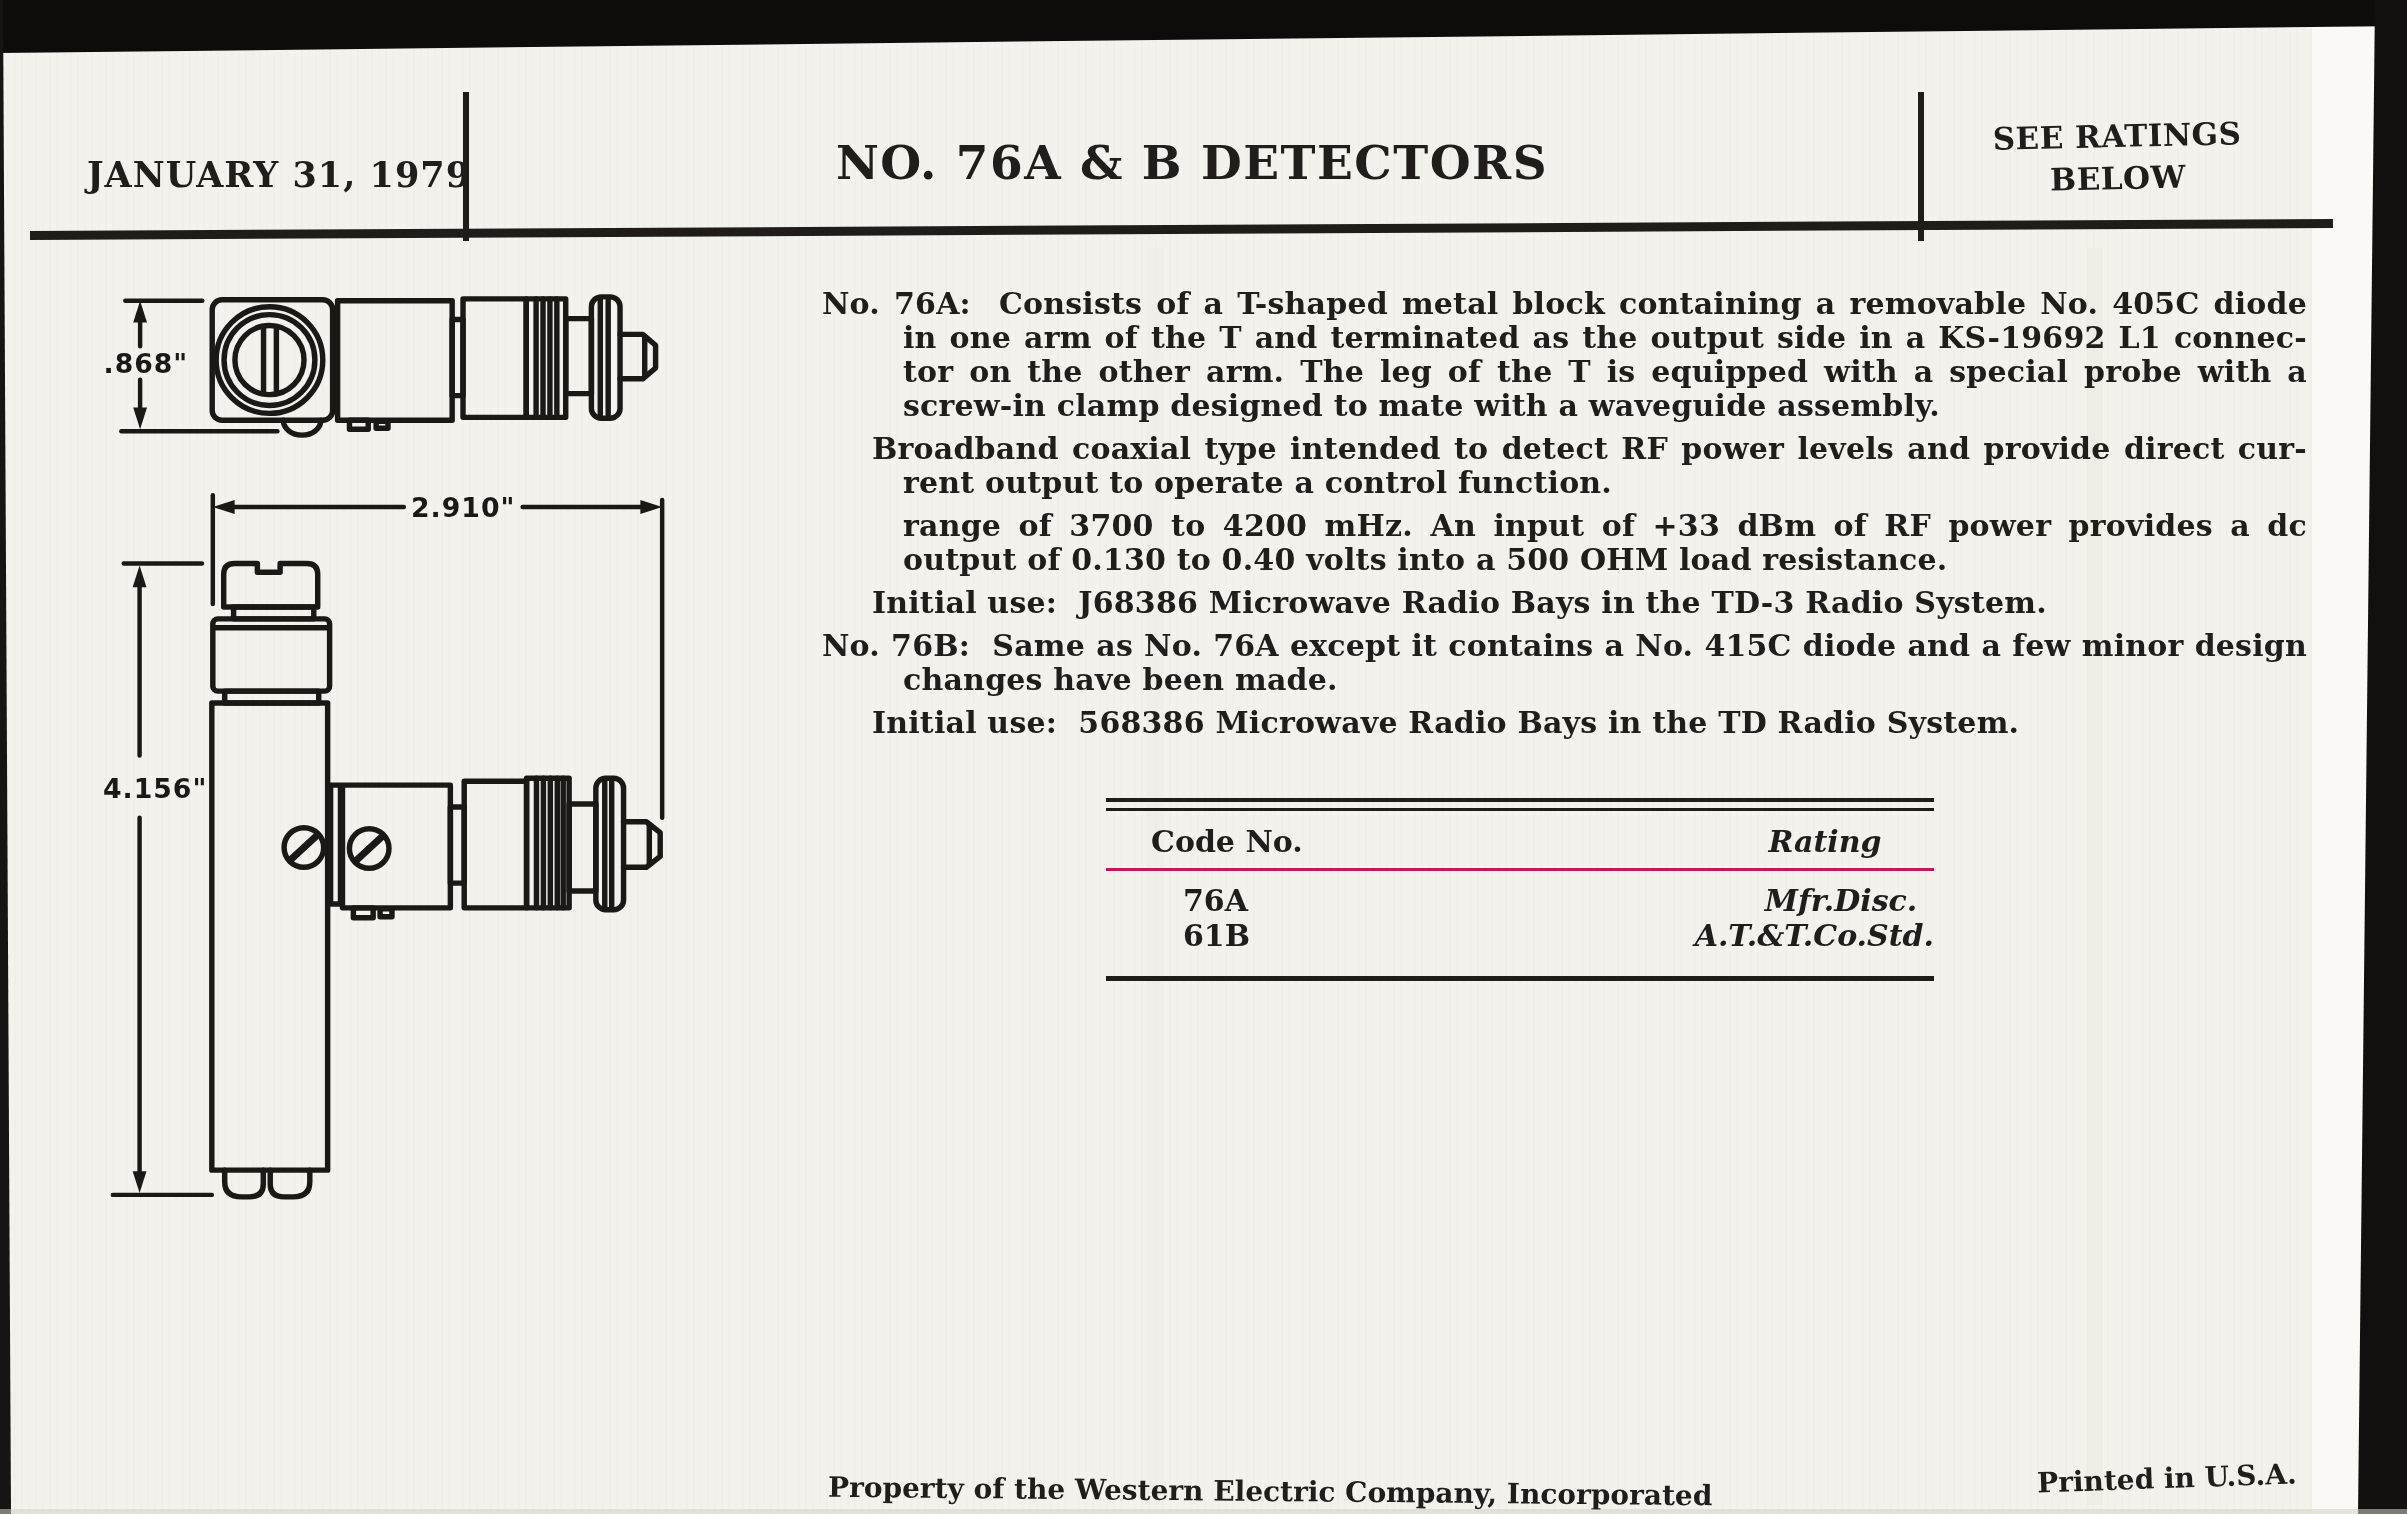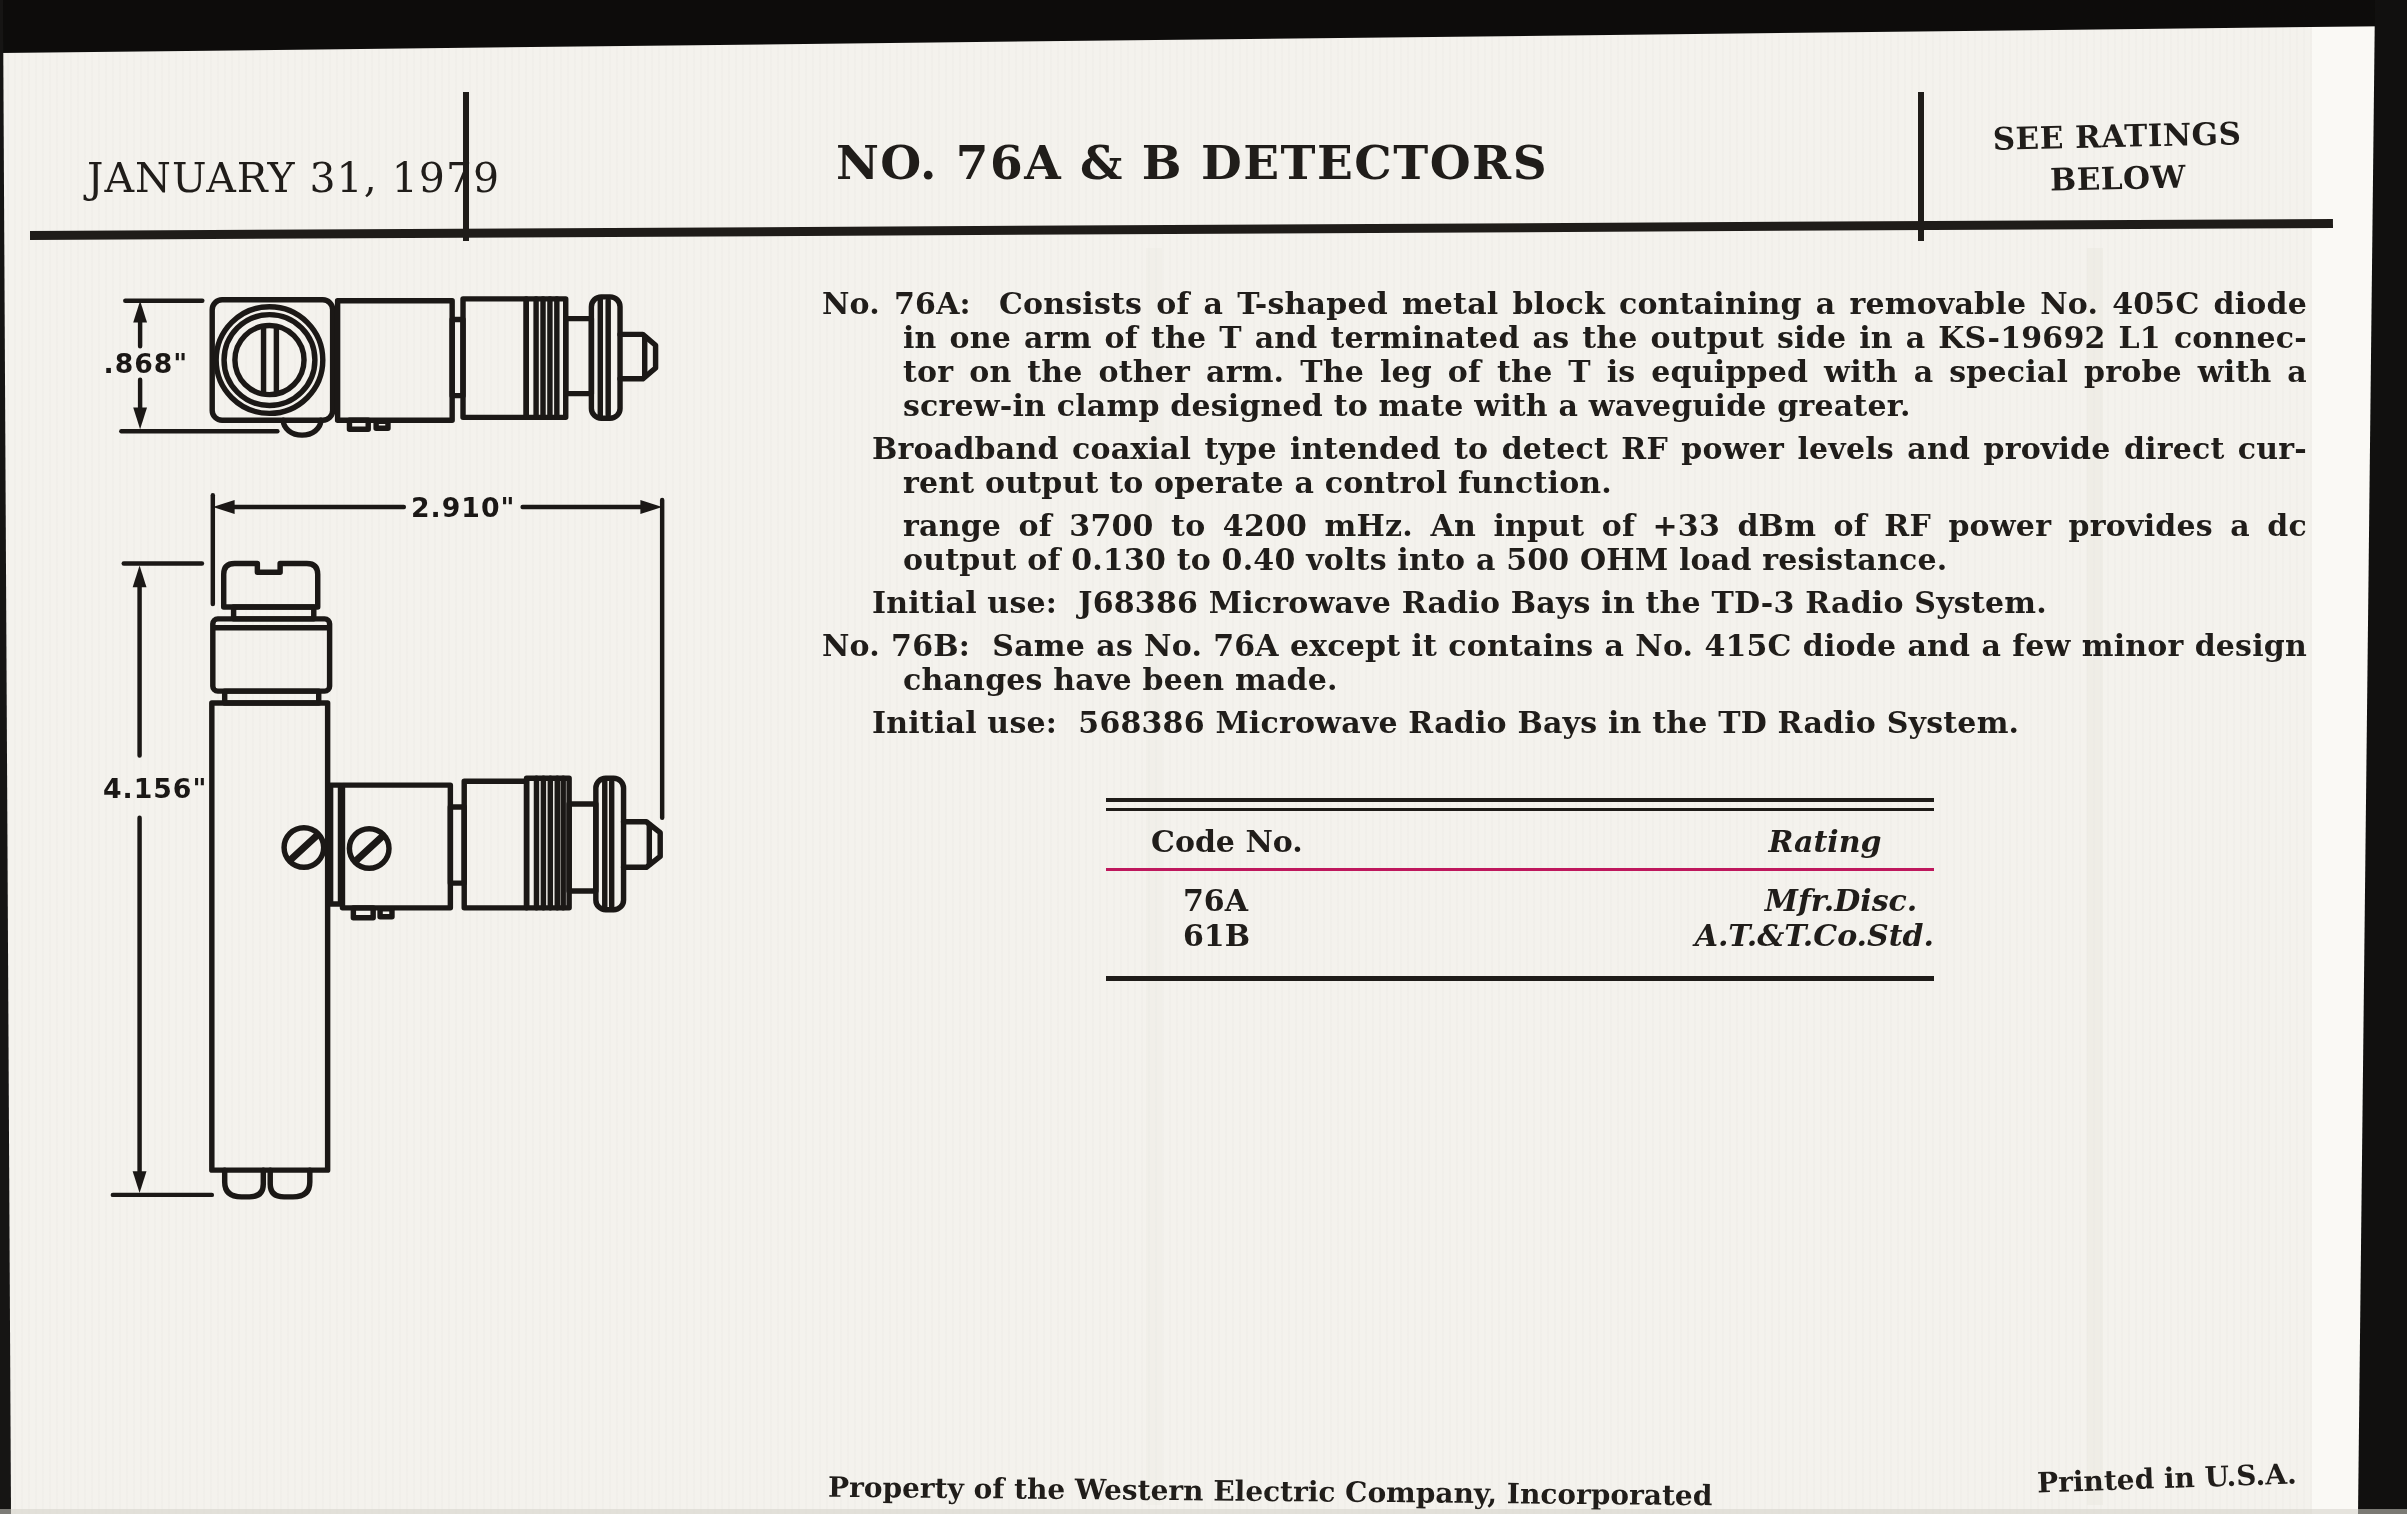--- a/index.html
+++ b/index.html
@@ -16,21 +16,21 @@
   .scan-top-band{position:absolute; left:0; top:0; width:2408px; height:59px; background:#0d0c0b;
     clip-path:polygon(0 0, 2408px 0, 2408px 26px, 0 53px);}
   .scan-right-band{position:absolute; right:0; top:0; width:59px; height:1515px; background:#11100f;
     clip-path:polygon(59px 0, 26px 0, 9px 1515px, 59px 1515px);}
   .scan-left-sliver{position:absolute; left:0; top:0; width:14px; height:1515px; background:#161514;
     clip-path:polygon(0 0, 3px 0, 11px 1515px, 0 1515px);}
   .scan-bottom-shade{position:absolute; left:0; bottom:0; width:2408px; height:6px; background:#d3d1c9; opacity:.55;}
   .scan-streak{position:absolute; top:248px; height:1257px; width:16px; background:#e9e7e0; opacity:.5;}
 
   
-  .hdr-date{position:absolute; left:87px; top:154px; font-size:41px; font-weight:normal; letter-spacing:1px;}
+  .hdr-date{position:absolute; left:87px; top:154px; font-size:35px; font-weight:bold; letter-spacing:1px;}
   .hdr-divider{position:absolute; top:92px; width:6px; height:149px; background:#1f1c19;}
   .hdr-title{position:absolute; left:697px; top:135px; width:990px; text-align:center;
     font-size:47px; font-weight:bold; letter-spacing:1.5px;}
   .hdr-ratings{position:absolute; left:1969px; top:115px; width:297px; text-align:center;
     font-size:31px; font-weight:bold; line-height:42px; letter-spacing:0.5px; transform:rotate(-1.3deg);}
   .hdr-rule{position:absolute; left:30px; top:231px; width:2303px; height:9px; background:#1f1c19;
     transform:rotate(-0.3deg); transform-origin:left center;}
 
   
   .fig{position:absolute;}
@@ -174,21 +174,21 @@
       <path class="ink-line" d="M227,1182 V1194 Q227,1209 244,1209 H252 Q266,1209 266,1196 V1182"></path>
       <path class="ink-line" d="M273,1182 V1196 Q273,1209 287,1209 H296 Q313,1209 313,1194 V1182"></path>
     </svg>
   </div>
 
   <div class="body-text">
       <div class="para">
         <div class="tline ind0 flush">No. 76A:&nbsp; Consists of a T-shaped metal block containing a removable No. 405C diode</div>
         <div class="tline ind2 flush">in one arm of the T and terminated as the output side in a KS-19692 L1 connec-</div>
         <div class="tline ind2 flush">tor on the other arm. The leg of the T is equipped with a special probe with a</div>
-        <div class="tline ind2">screw-in clamp designed to mate with a waveguide greater.</div>
+        <div class="tline ind2">screw-in clamp designed to mate with a waveguide assembly.</div>
       </div>
       <div class="para">
         <div class="tline ind1 flush">Broadband coaxial type intended to detect RF power levels and provide direct cur-</div>
         <div class="tline ind2">rent output to operate a control function.</div>
       </div>
       <div class="para">
         <div class="tline ind2 flush">range of 3700 to 4200 mHz. An input of +33 dBm of RF power provides a dc</div>
         <div class="tline ind2">output of 0.130 to 0.40 volts into a 500 OHM load resistance.</div>
       </div>
       <div class="para">

